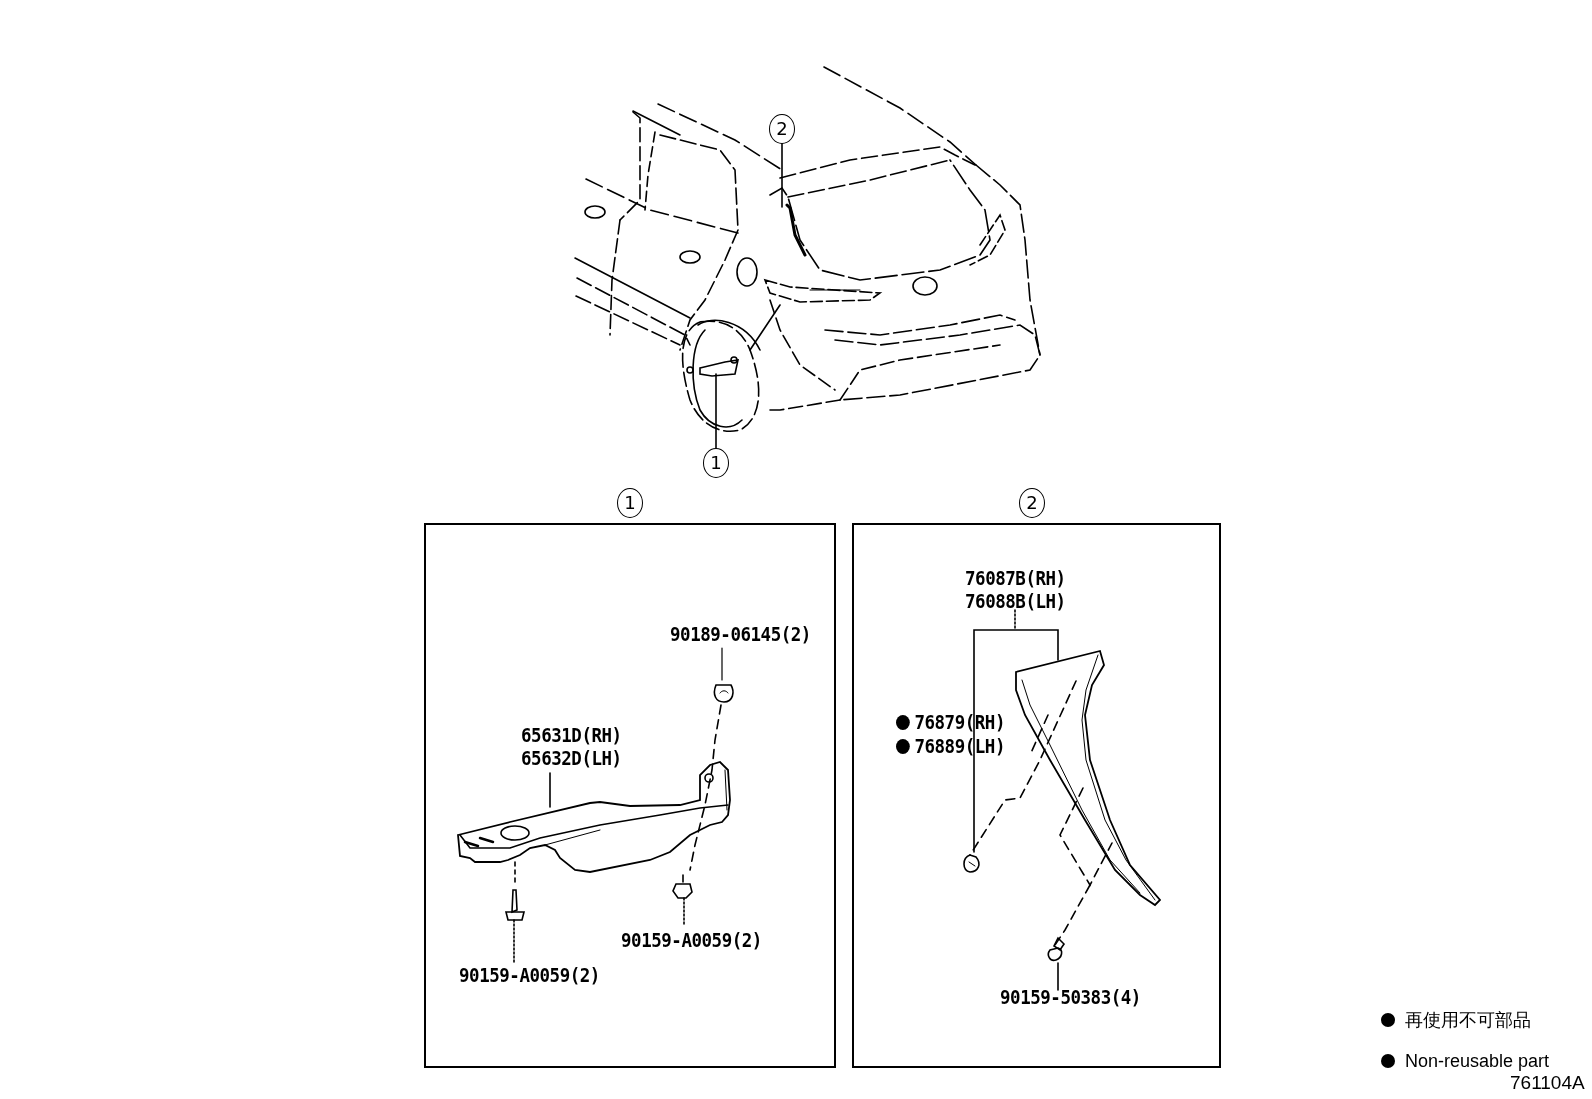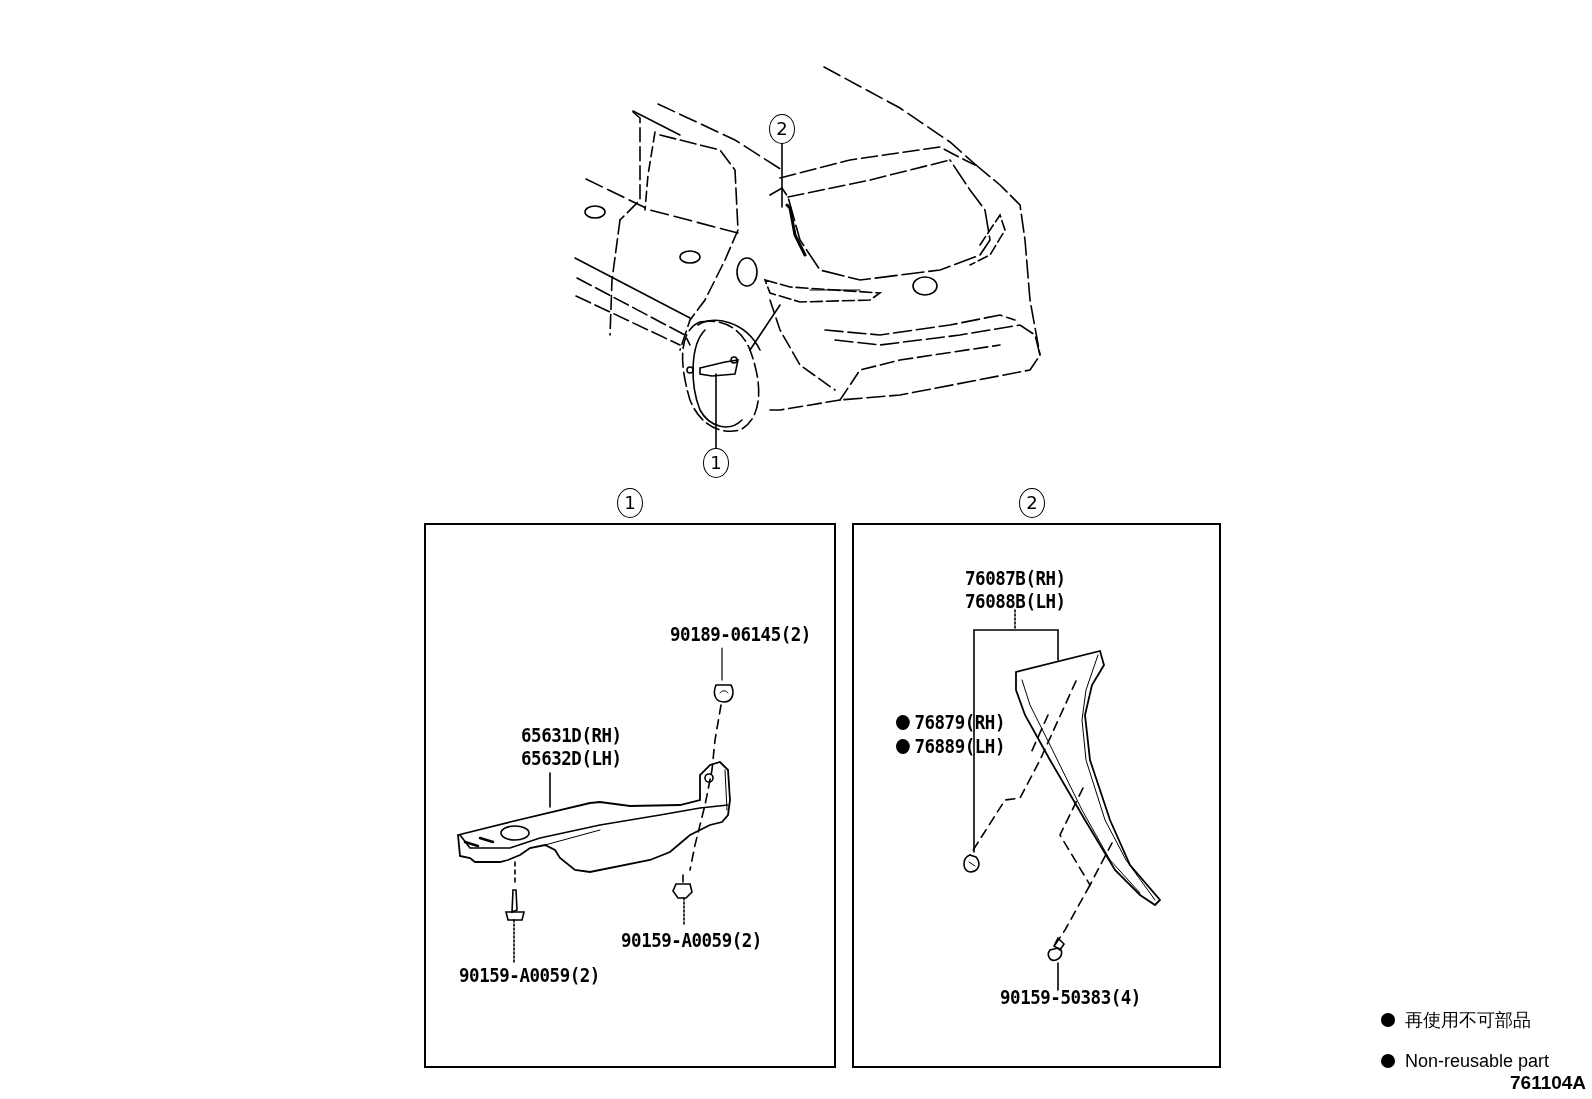--- a/index.html
+++ b/index.html
@@ -147,13 +147,13 @@
 
 <div class="pn" style="left:965px; top:566px;">76087B(RH)</div>
 <div class="pn" style="left:965px; top:589px;">76088B(LH)</div>
 <div class="pn" style="left:896px; top:710px;"><span class="bullet"></span><span>76879(RH)</span></div>
 <div class="pn" style="left:896px; top:734px;"><span class="bullet"></span><span>76889(LH)</span></div>
 <div class="pn" style="left:1000px; top:985px;">90159-50383(4)</div>
 
 <div class="legend-row" style="left:1381px; top:1009px;"><span class="dot"></span><span>再使用不可部品</span></div>
 <div class="legend-row" style="left:1381px; top:1050px;"><span class="dot"></span><span>Non-reusable part</span></div>
 
-<div class="fig-id" style="left:1510px; top:1072px;font-weight:bold;">761104A</div>
+<div class="fig-id" style="left:1510px; top:1072px;">761104A</div>
 
 </body></html>

